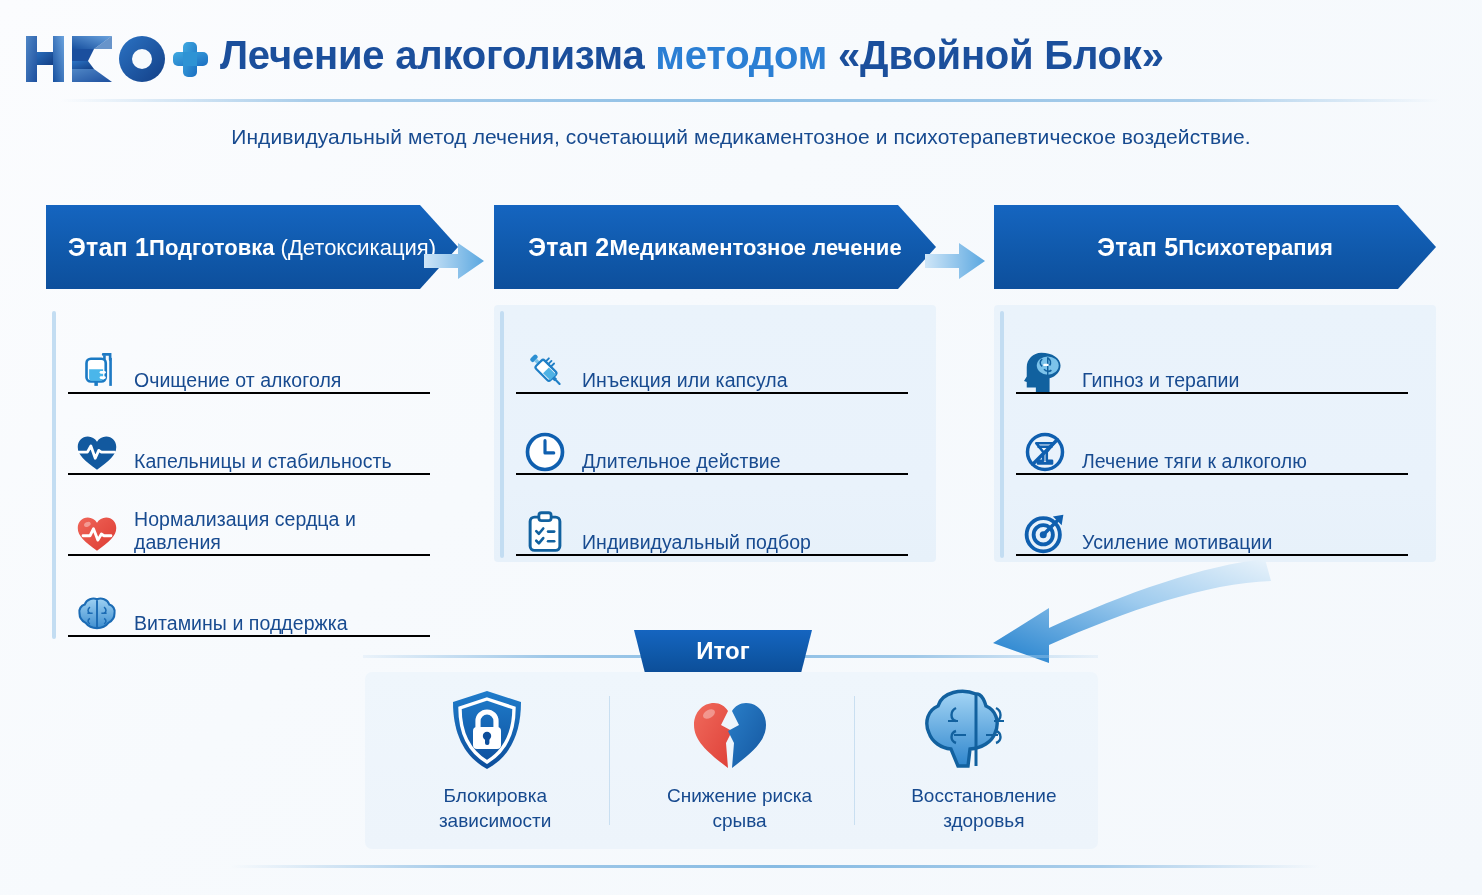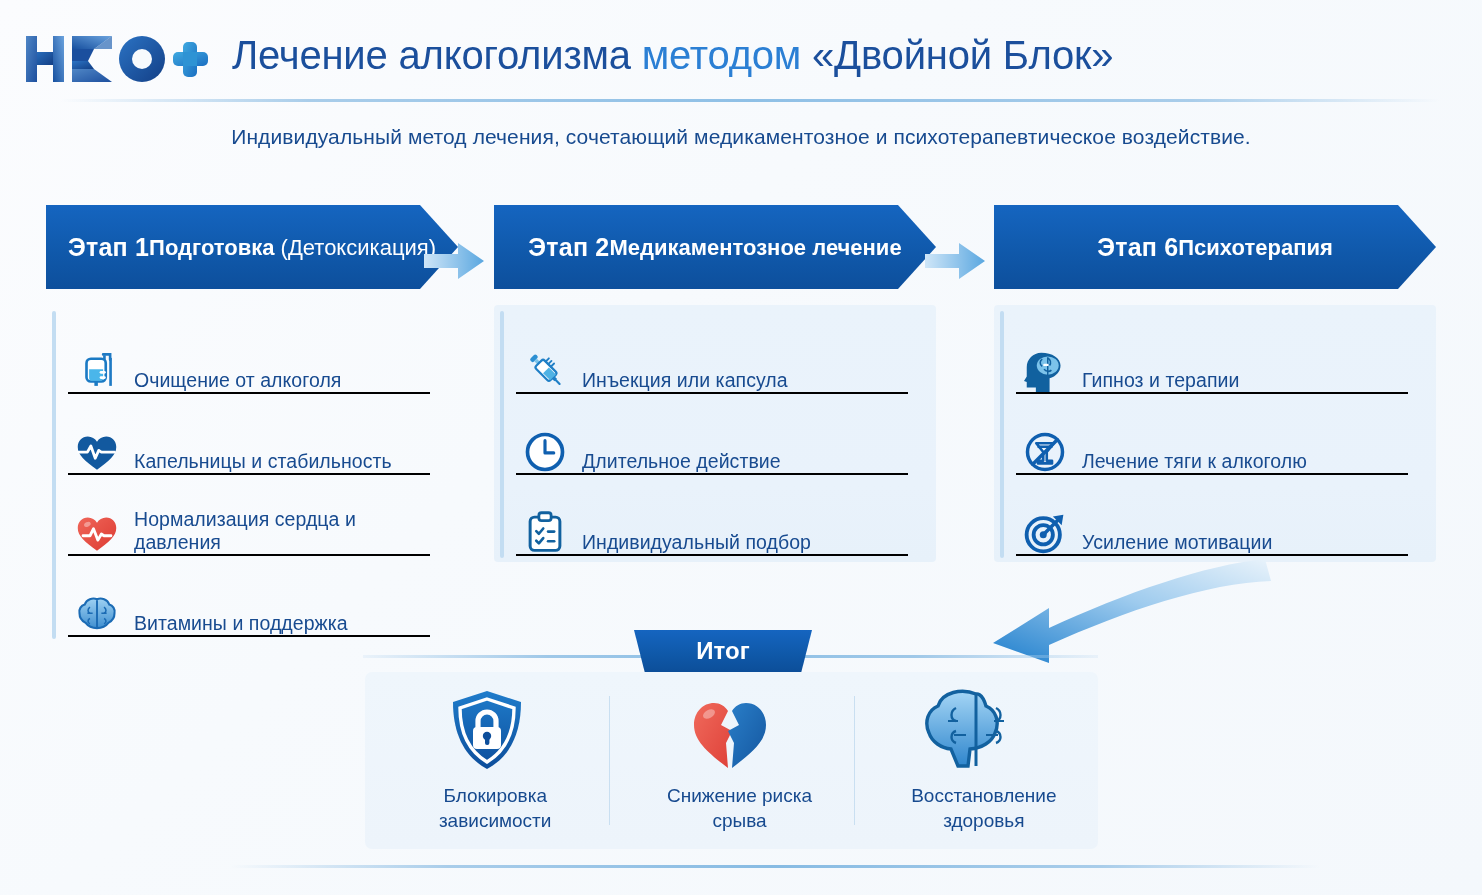--- a/index.html
+++ b/index.html
@@ -8,22 +8,22 @@
     font-family:"Liberation Sans","DejaVu Sans",sans-serif;
     background:linear-gradient(135deg,#fbfcfe 0%,#f7fafd 40%,#f4f8fc 100%);
     overflow:hidden;position:relative;
   }
   .page{position:absolute;inset:0;}
 
   
   .header{position:absolute;left:0;top:0;width:1482px;height:100px;}
   .logo{position:absolute;left:24px;top:30px;width:186px;height:58px;}
   .title{
-    position:absolute;left:232px;top:33px;
-    font-size:40px;font-weight:normal;white-space:nowrap;
+    position:absolute;left:220px;top:33px;
+    font-size:40px;font-weight:bold;white-space:nowrap;
     color:#1b4f9c;letter-spacing:-.2px;
     font-family:"Liberation Sans","DejaVu Sans",sans-serif;
   }
   .title .t-accent{color:#2b7fd4;}
   .hr-top{
     position:absolute;left:60px;top:99px;width:1380px;height:3px;
     background:linear-gradient(90deg,rgba(160,200,235,0) 0%,#a9cdea 18%,#8fc0e6 50%,#a9cdea 82%,rgba(160,200,235,0) 100%);
     border-radius:2px;
   }
   .subtitle{
@@ -294,21 +294,21 @@
         <stop offset="0" stop-color="#cfe6f8"></stop>
             <stop offset="1" stop-color="#5aa7e0"></stop>
           </linearGradient>
         </defs>
       <polygon points="0,11 34,11 34,0 60,18 34,36 34,25 0,25" fill="url(#ag2)"></polygon>
     </svg>
   </div>
 
   <div class="stage" style="left:994px;width:442px;">
     <div class="stage-head">
-      <div class="s-num">Этап 6</div>
+      <div class="s-num">Этап 5</div>
       <div class="s-name"><span>Психотерапия</span></div>
     </div>
     <div class="stage-body panel">
       <div class="acc-bar"></div>
 
       <div class="item">
         <div class="ico">
           <svg width="44" height="42" viewBox="0 0 48 46">
             <path d="M20 3C11 3 4 10 4 19v10l-3 5 3 1v6h10v5h15V31c7-2 12-7 12-14C41 9 32 3 20 3z" fill="#11619f"></path>
             <ellipse cx="27" cy="17" rx="12" ry="10" fill="#7cc3ea"></ellipse>

